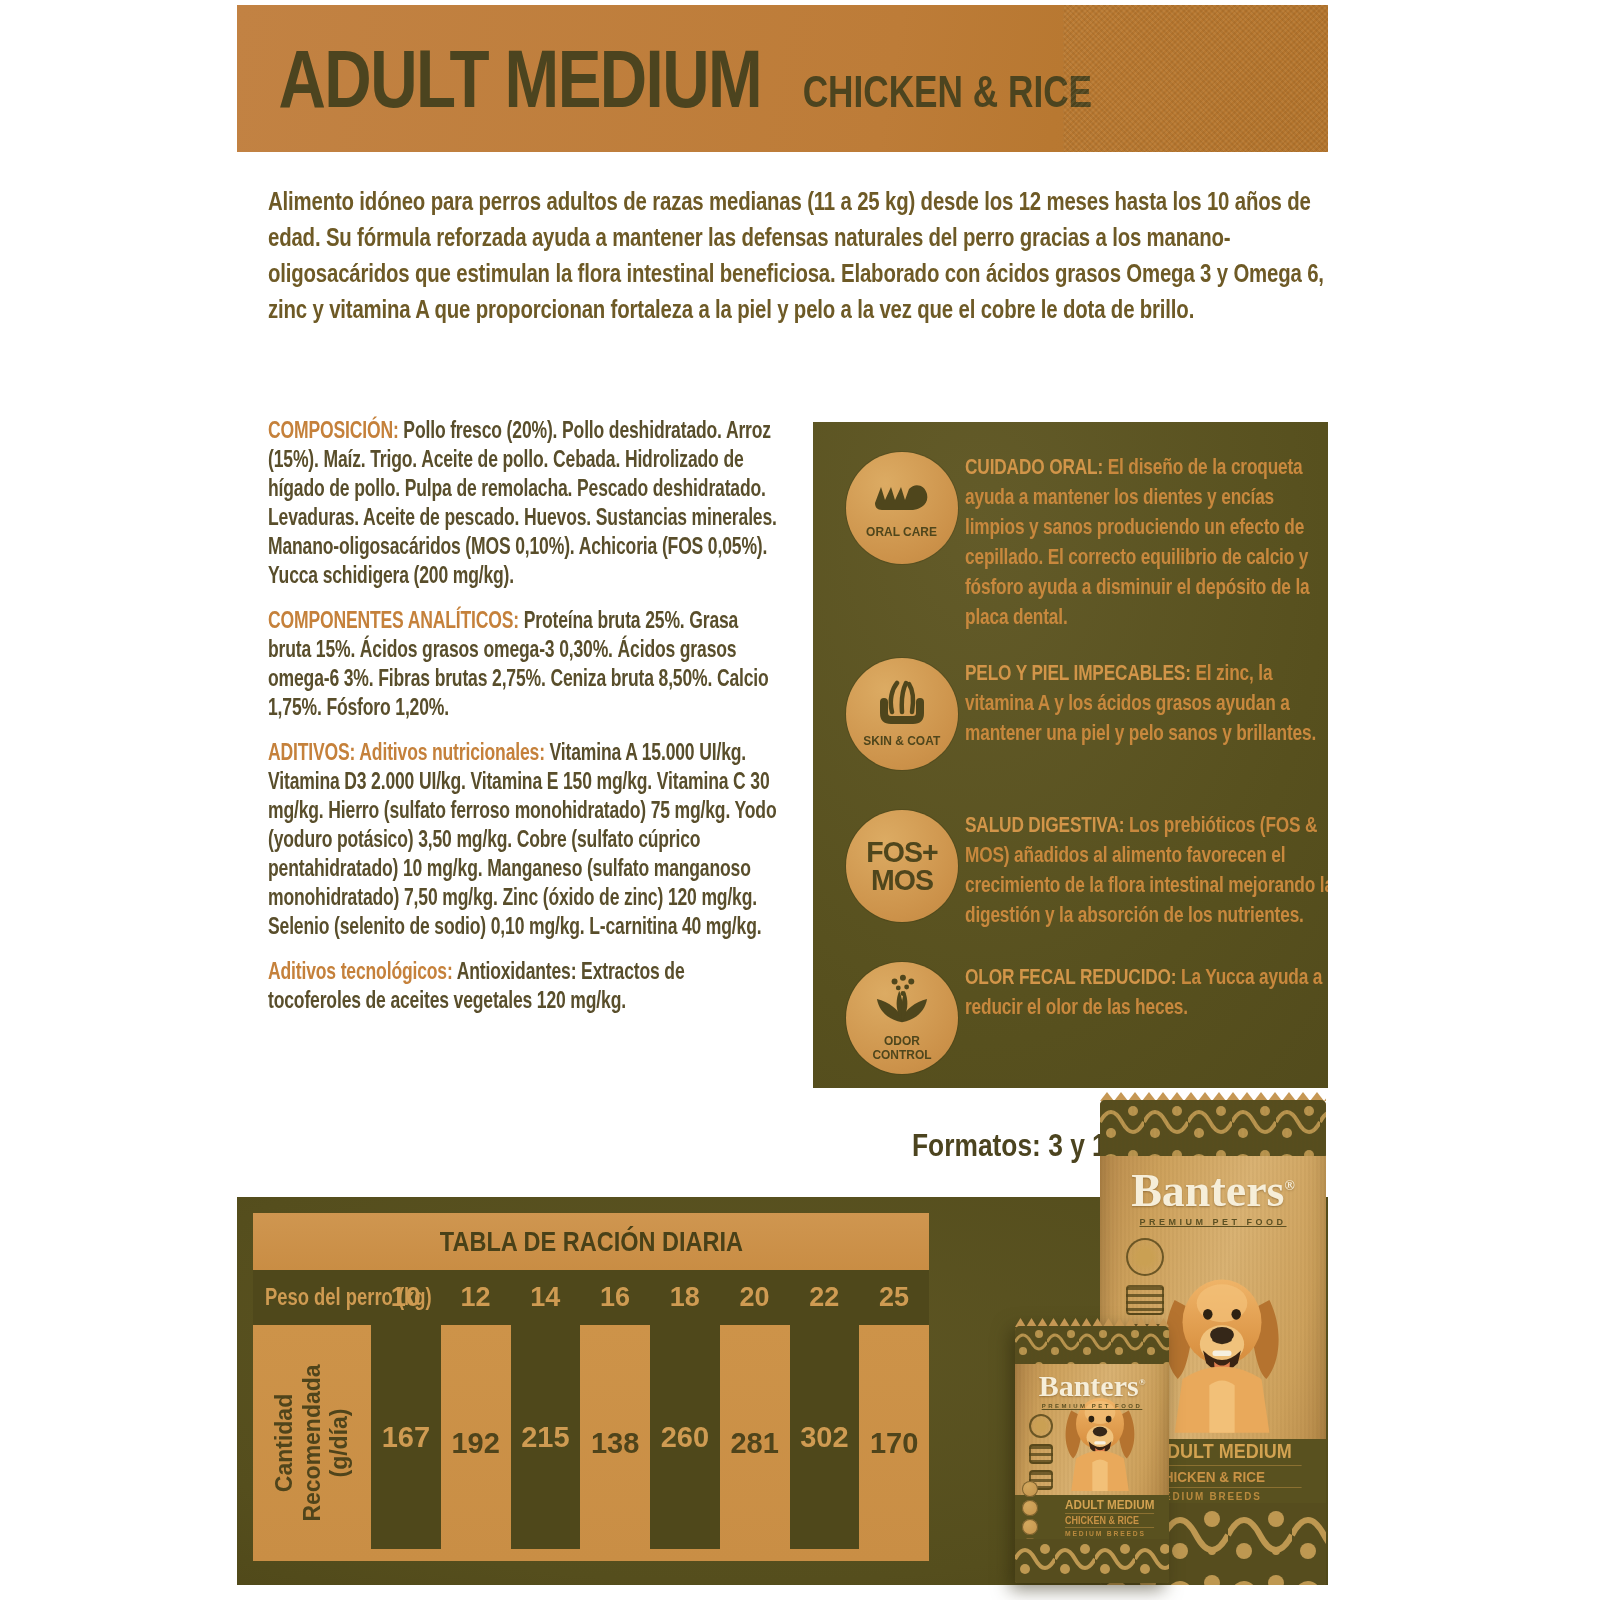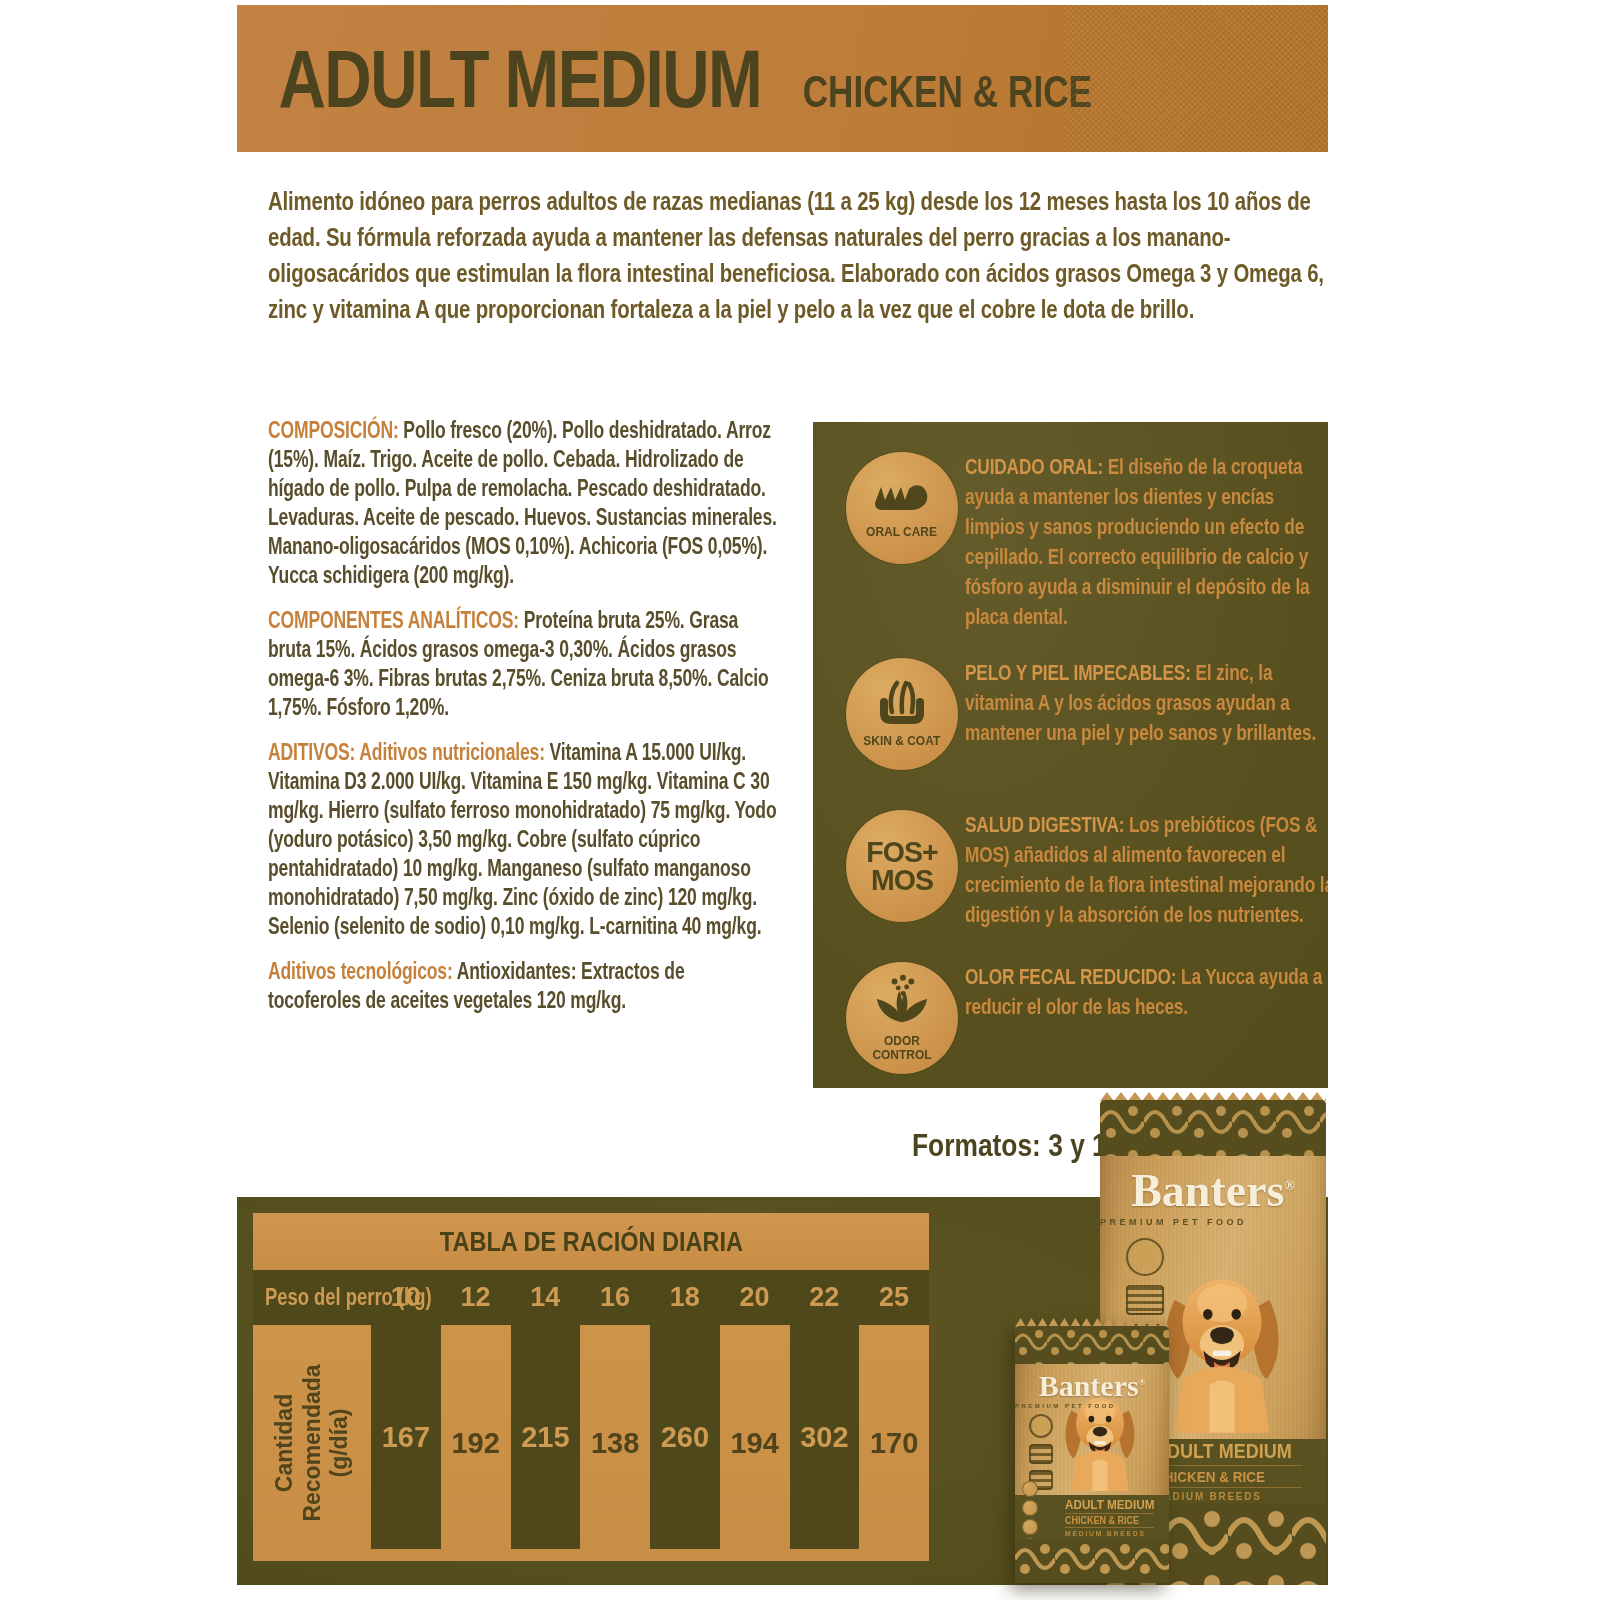--- a/index.html
+++ b/index.html
@@ -89,21 +89,21 @@
            box-shadow:inset 0 0 20px rgba(70,50,12,.35);}
   .bagbody::after{content:"";position:absolute;inset:0;pointer-events:none;
            background:repeating-linear-gradient(90deg,rgba(110,75,20,.05) 0 2px,transparent 2px 4px);}
   .serr{position:absolute;left:0;right:0;top:-8px;height:9px;display:block;width:100%;}
   .damask{display:block;width:100%;}
   .bag-logo{text-align:center;font-family:"Liberation Serif",serif;font-weight:bold;
             color:#f6eed9;line-height:1;text-shadow:0 1px 2px rgba(90,60,20,.45);position:relative;z-index:2;}
   .bag-big .bag-logo{font-size:46px;margin-top:12px;}
   .bag-small .bag-logo{font-size:30px;margin-top:7px;}
   .bag-logo sup{font-size:.3em;vertical-align:super;}
-  .bag-tagline{color:#5d5123;font-weight:bold;position:relative;z-index:2;}
+  .bag-tagline{text-align:center;color:#5d5123;font-weight:bold;position:relative;z-index:2;text-decoration:underline;}
   .bag-big .bag-tagline{font-size:9px;letter-spacing:3.5px;margin-top:3px;}
   .bag-small .bag-tagline{font-size:6px;letter-spacing:2.5px;margin-top:2px;}
   .bag-badges{position:absolute;display:flex;flex-direction:column;align-items:center;z-index:2;}
   .bag-big .bag-badges{left:26px;top:138px;gap:9px;}
   .bag-small .bag-badges{left:14px;top:88px;gap:6px;}
   .seal{box-sizing:border-box;border:2px solid rgba(82,68,24,.8);}
   .seal.round{border-radius:50%;background:radial-gradient(circle,#caa053 30%,transparent 75%);}
   .bag-big .seal{width:38px;height:38px;}
   .bag-small .seal{width:24px;height:24px;}
   .seal.lines{border-radius:4px;background:repeating-linear-gradient(180deg,rgba(82,68,24,.75) 0 3px,transparent 3px 7px);}
@@ -251,21 +251,21 @@
       <div class="rt-body">
         <div class="rt-rowlabel">
           <div class="rot">Cantidad Recomendada (g/día)</div>
         </div>
         <div class="rt-vals">
           <div class="cell dark">167</div>
           <div class="cell">192</div>
           <div class="cell dark">215</div>
           <div class="cell">138</div>
           <div class="cell dark">260</div>
-          <div class="cell">194</div>
+          <div class="cell">281</div>
           <div class="cell dark">302</div>
           <div class="cell">170</div>
         </div>
       </div>
     </div>
   </div>
 
   <div class="bag bag-big">
     <svg class="serr" viewBox="0 0 226 9" preserveAspectRatio="none">
       <defs>

